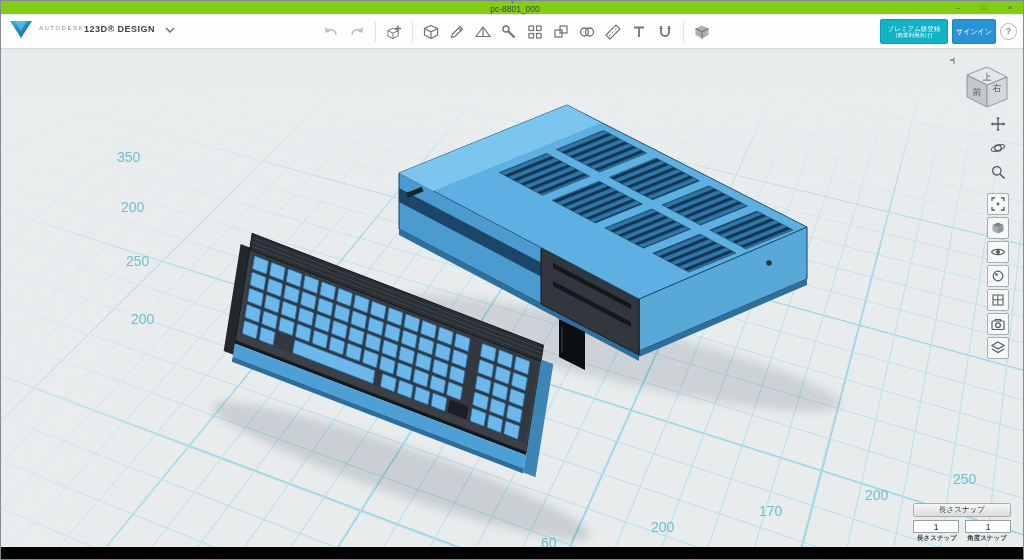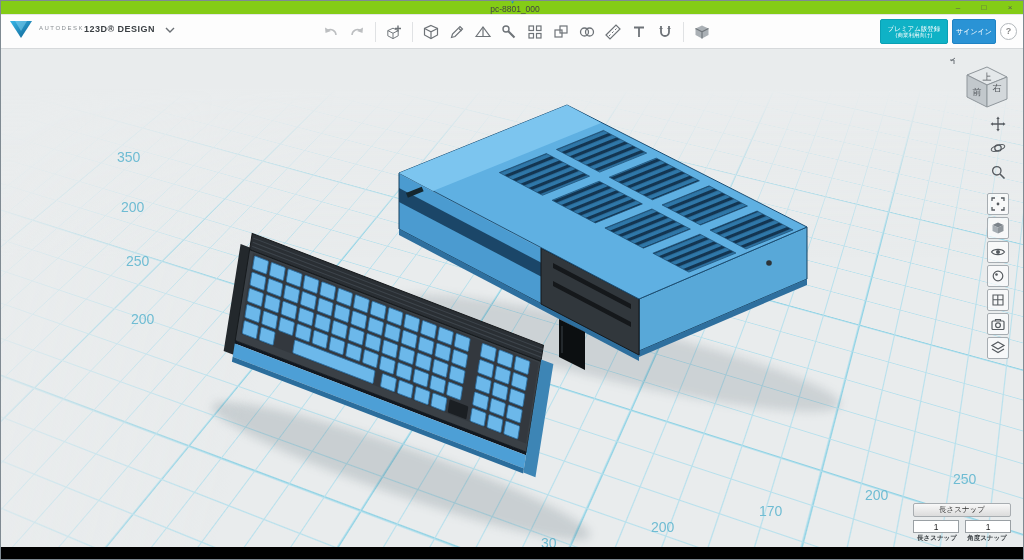--- a/index.html
+++ b/index.html
@@ -221,21 +221,21 @@
   <div class="viewport">
     <div class="grid-wrap">
         <div class="grid-plane"></div>
       </div>
     <div class="grid-fade"></div>
 
     <span class="axis-label" style="left:116px;top:100px">350</span>
     <span class="axis-label" style="left:120px;top:150px">200</span>
     <span class="axis-label" style="left:125px;top:204px">250</span>
     <span class="axis-label" style="left:130px;top:262px">200</span>
-    <span class="axis-label" style="left:540px;top:486px">30</span>
+    <span class="axis-label" style="left:540px;top:486px">60</span>
     <span class="axis-label" style="left:650px;top:470px">200</span>
     <span class="axis-label" style="left:758px;top:454px">170</span>
     <span class="axis-label" style="left:864px;top:438px">200</span>
     <span class="axis-label" style="left:952px;top:422px">250</span>
 
     <svg class="scene" width="1024" height="500" viewBox="0 48 1024 500">
       <defs>
         <pattern id="slats" width="10" height="7" patternUnits="userSpaceOnUse" patternTransform="rotate(-22)">
           <rect width="10" height="7" fill="#2f77a8"></rect>
           <rect width="10" height="3.2" fill="#133551"></rect>

